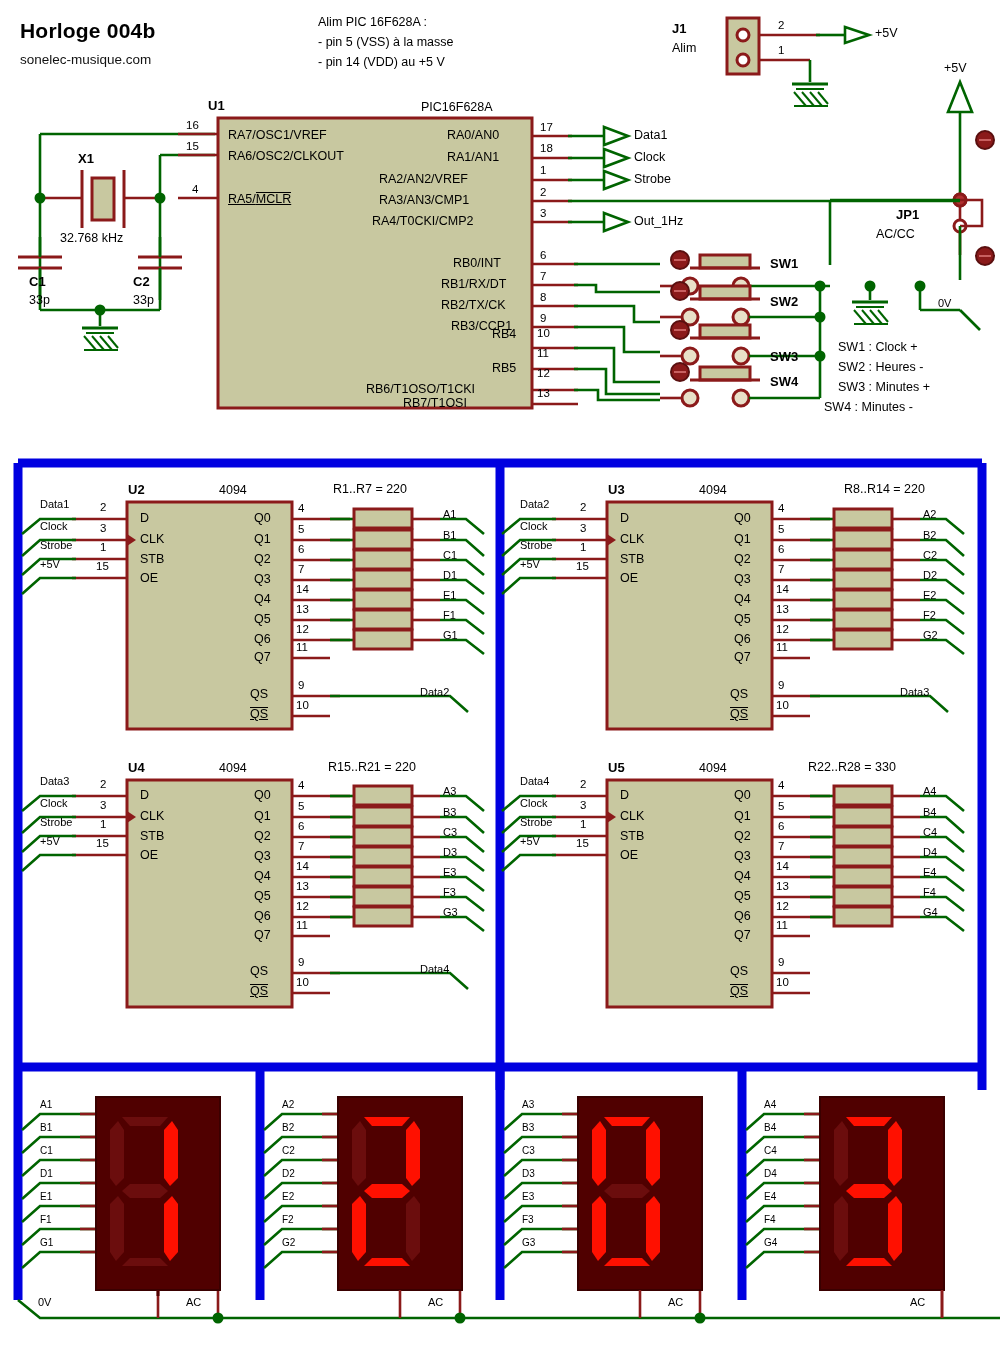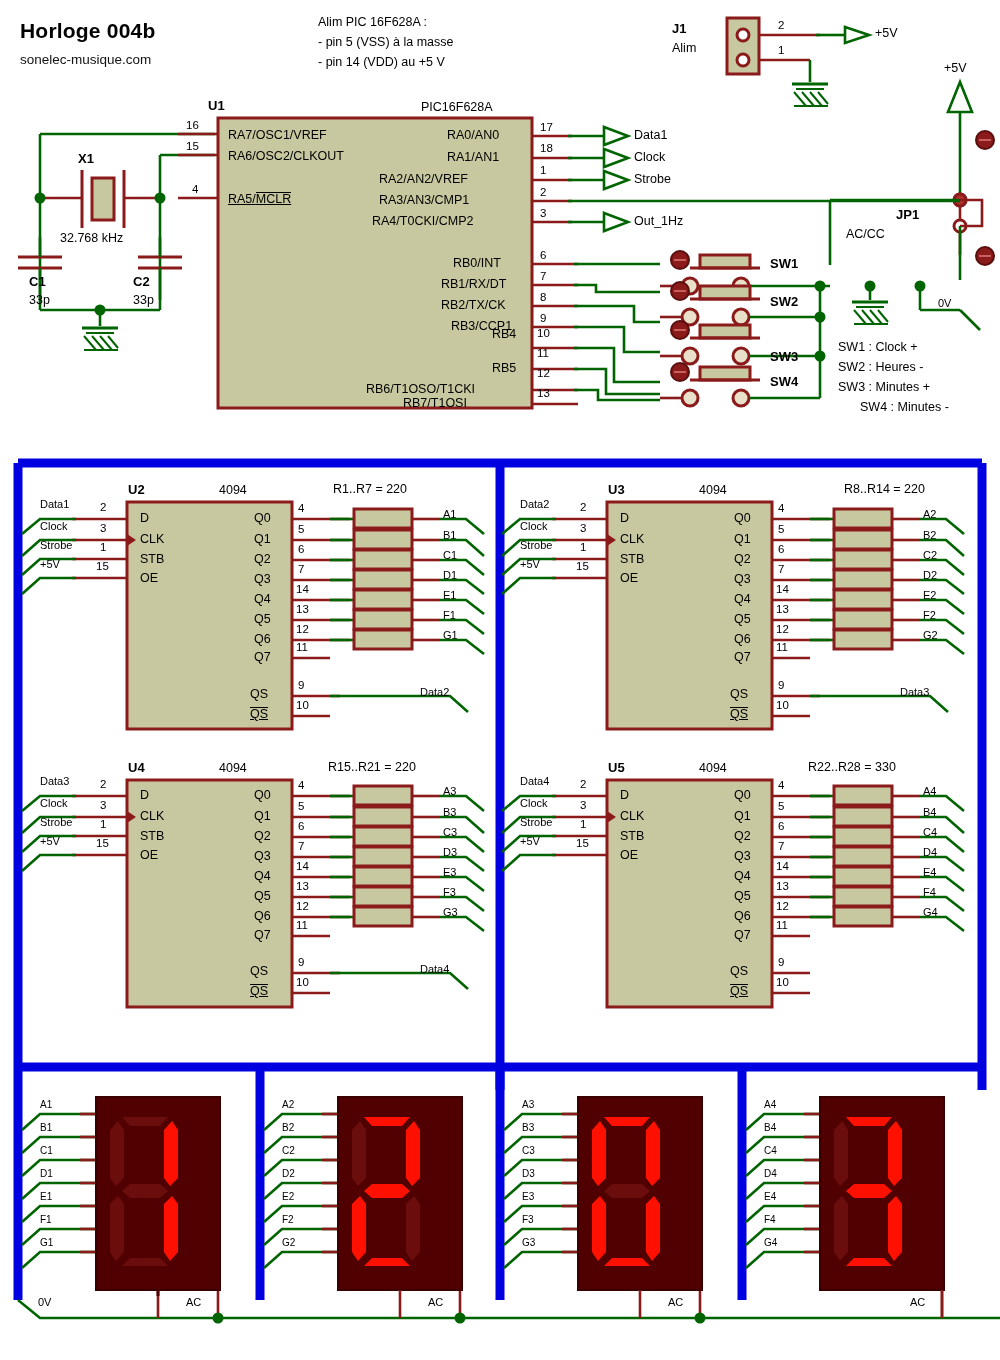--- a/index.html
+++ b/index.html
@@ -601,21 +601,21 @@
 
   <div class="t ref" style="left:672px;top:22px;">J1</div>
   <div class="t lbl" style="left:672px;top:42px;">Alim</div>
   <div class="t pin" style="left:778px;top:20px;">2</div>
   <div class="t pin" style="left:778px;top:45px;">1</div>
   <div class="t lbl" style="left:875px;top:27px;">+5V</div>
 
   <div class="t lbl" style="left:944px;top:62px;">+5V</div>
 
   <div class="t ref" style="left:896px;top:208px;">JP1</div>
-  <div class="t lbl" style="left:846px;top:228px;">AC/CC</div>
+  <div class="t lbl" style="left:876px;top:228px;">AC/CC</div>
   <div class="t lbl-s" style="left:938px;top:298px;">0V</div>
 
   <div class="t ref" style="left:78px;top:152px;">X1</div>
   <div class="t lbl" style="left:60px;top:232px;">32.768 kHz</div>
   <div class="t ref" style="left:29px;top:275px;">C1</div>
   <div class="t lbl" style="left:29px;top:294px;">33p</div>
   <div class="t ref" style="left:133px;top:275px;">C2</div>
   <div class="t lbl" style="left:133px;top:294px;">33p</div>
 
   <div class="t ref" style="left:208px;top:99px;">U1</div>
@@ -661,21 +661,21 @@
   <div class="t pin" style="left:537px;top:368px;">12</div>
   <div class="t pin" style="left:537px;top:388px;">13</div>
 
   <div class="t ref" style="left:770px;top:257px;">SW1</div>
   <div class="t ref" style="left:770px;top:295px;">SW2</div>
   <div class="t ref" style="left:770px;top:350px;">SW3</div>
   <div class="t ref" style="left:770px;top:375px;">SW4</div>
   <div class="t lbl" style="left:838px;top:341px;">SW1 : Clock +</div>
   <div class="t lbl" style="left:838px;top:361px;">SW2 : Heures -</div>
   <div class="t lbl" style="left:838px;top:381px;">SW3 : Minutes +</div>
-  <div class="t lbl" style="left:860px;top:401px;">SW4 : Minutes -</div>
+  <div class="t lbl" style="left:824px;top:401px;">SW4 : Minutes -</div>
 
   <div class="t ref" style="left:128px;top:483px;">U2</div>
   <div class="t dev" style="left:219px;top:484px;">4094</div>
   <div class="t lbl" style="left:333px;top:483px;">R1..R7 = 220</div>
   <div class="t lbl-s" style="left:40px;top:499px;">Data1</div>
   <div class="t lbl-s" style="left:40px;top:521px;">Clock</div>
   <div class="t lbl-s" style="left:40px;top:540px;">Strobe</div>
   <div class="t lbl-s" style="left:40px;top:559px;">+5V</div>
   <div class="t pin" style="left:100px;top:502px;">2</div>
   <div class="t pin" style="left:100px;top:523px;">3</div>

